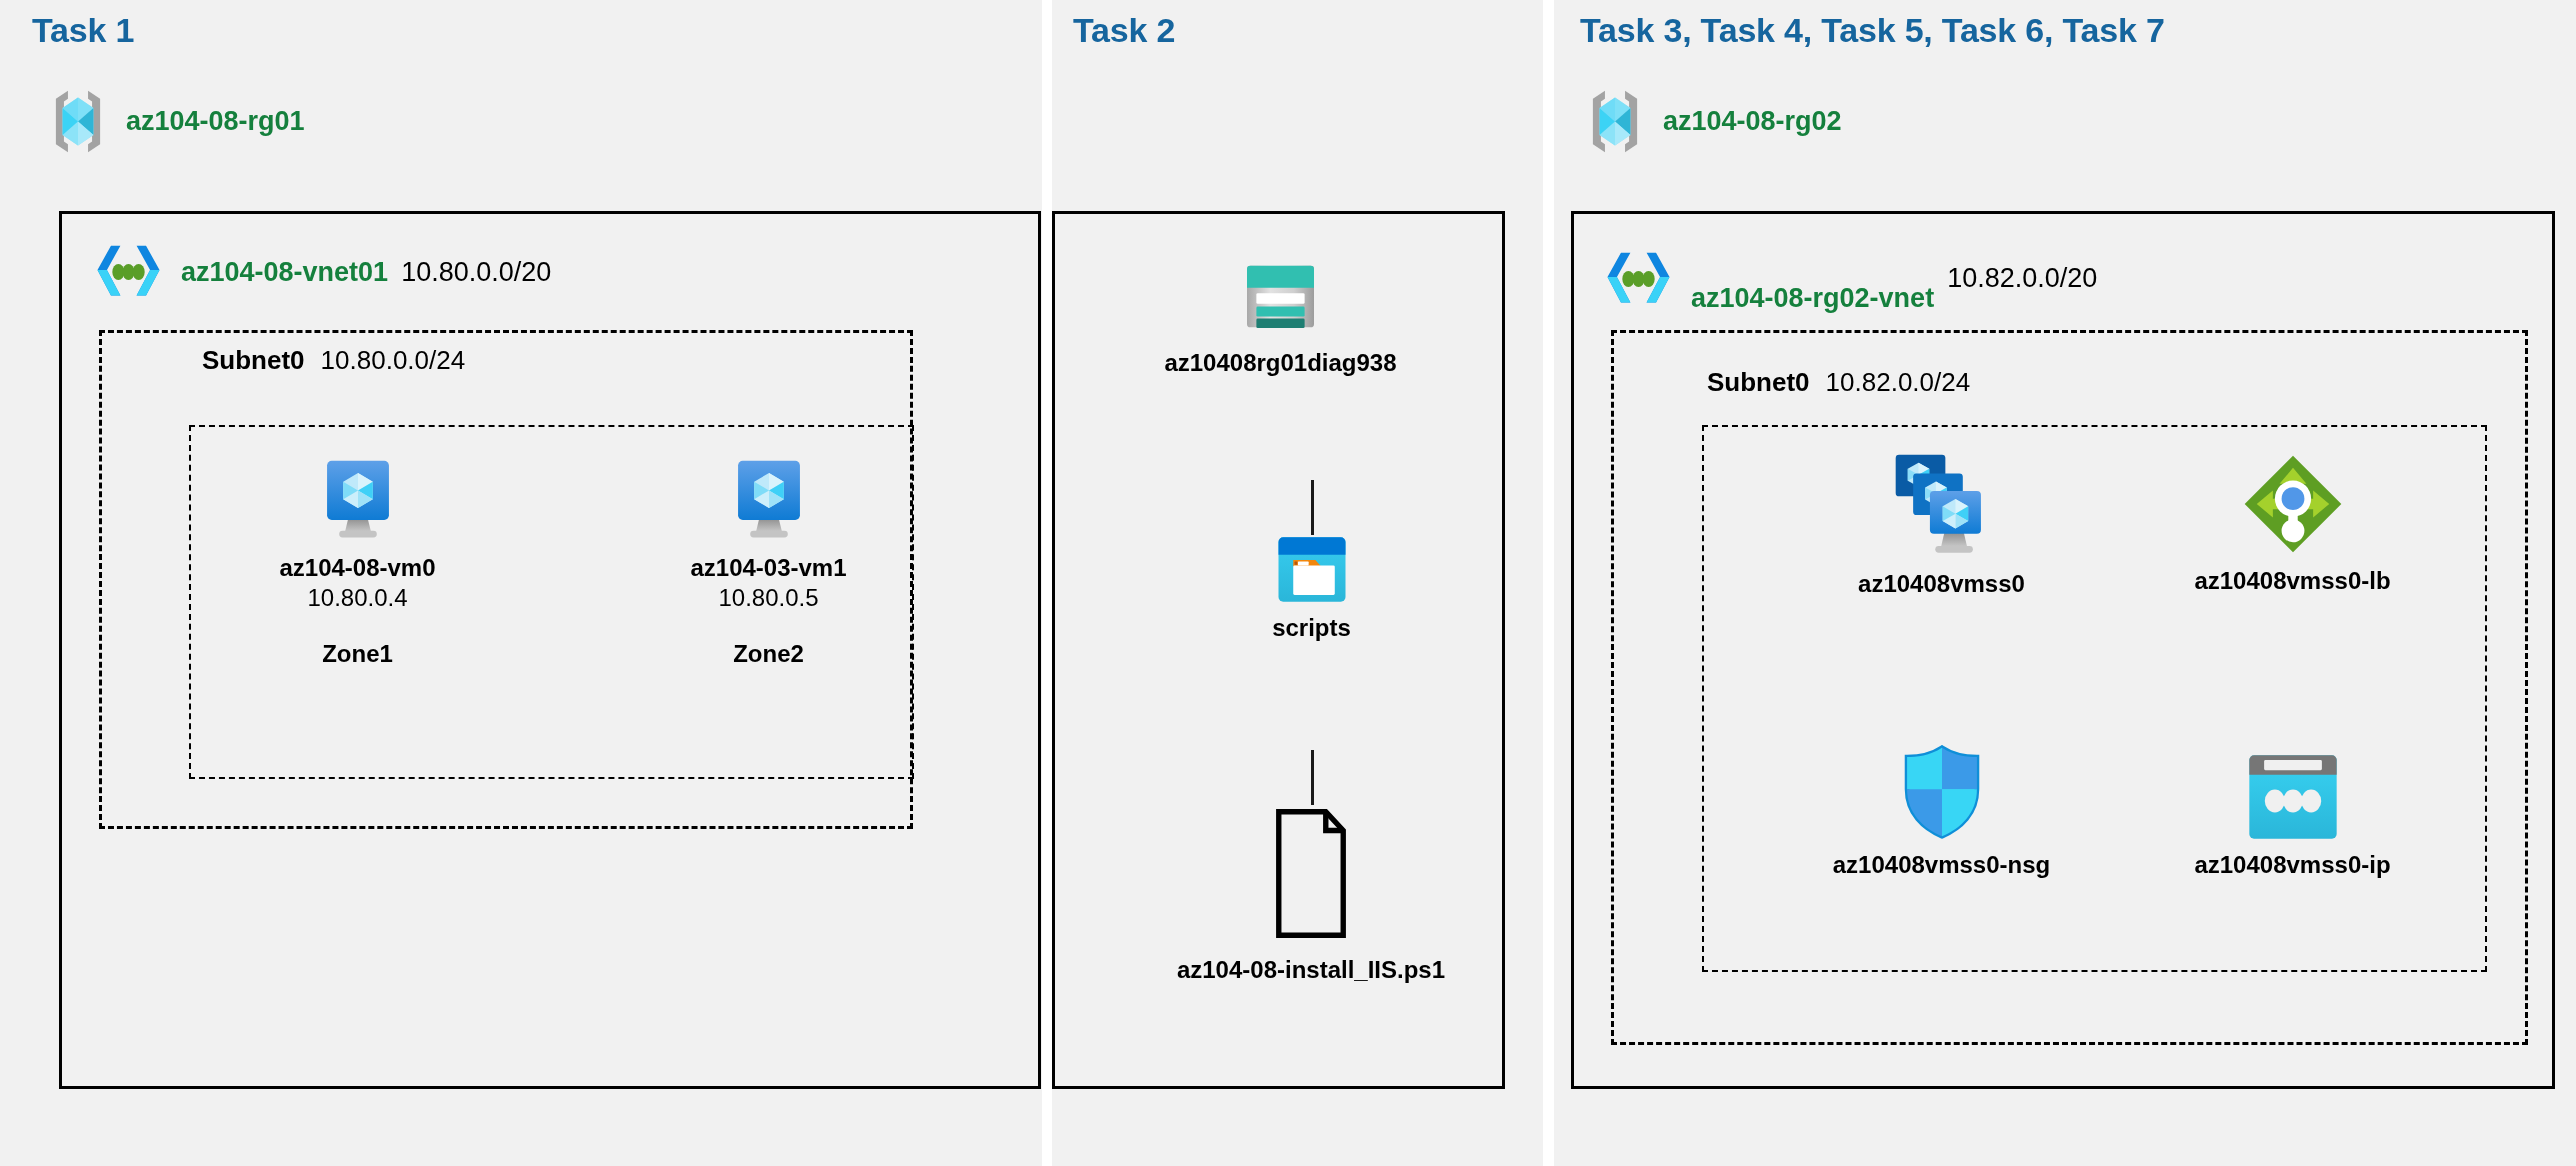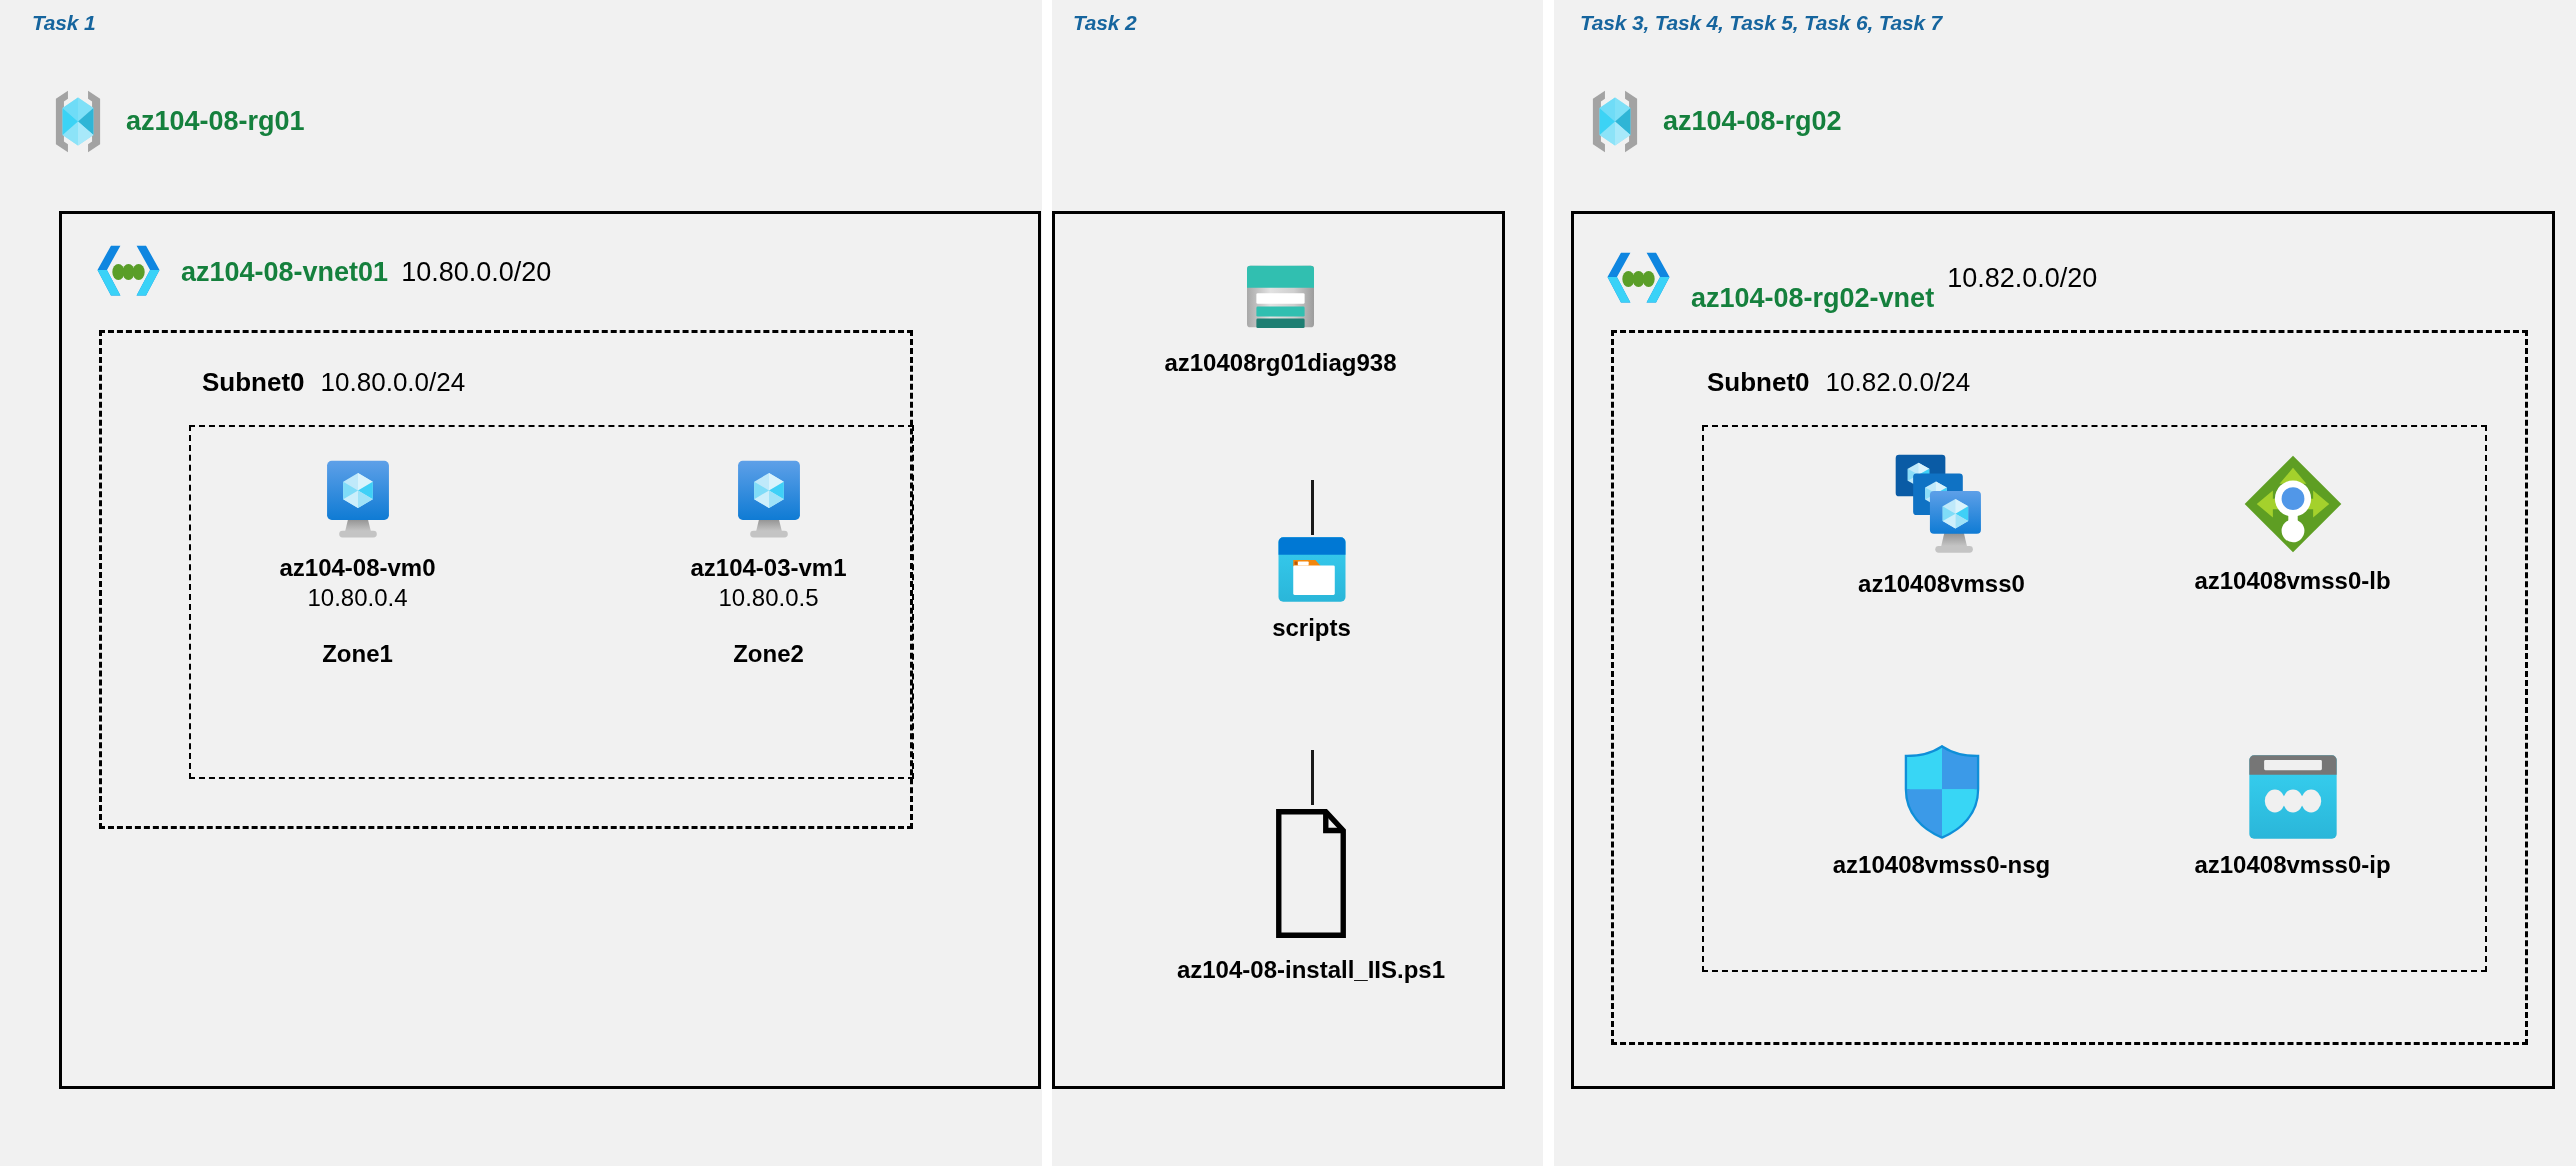--- a/index.html
+++ b/index.html
@@ -8,24 +8,23 @@
     background:#ffffff;
     font-family:"Liberation Sans", sans-serif;
     position:relative;
     overflow:hidden;
   }
   .panel{position:absolute;background:#f1f1f1;}
   .task-label{
     position:absolute;
     color:#16659e;
     font-weight:bold;
-    font-size:21px;
+    font-size:34px;
     letter-spacing:-0.2px;
     white-space:nowrap;
-    font-style:italic;
   }
   .solid-box{position:absolute;border:3.4px solid #000;box-sizing:border-box;}
   .dash-box{position:absolute;border:3.4px dashed #000;box-sizing:border-box;}
   .dash-box.thin{border-width:2.7px;}
   .hdr{position:absolute;display:flex;align-items:center;white-space:nowrap;}
   .hdr .nm{font-size:27px;font-weight:bold;color:#15803d;}
   .hdr .cidr{font-size:27px;font-weight:normal;color:#000;margin-left:13px;}
   .sub-hdr{position:absolute;white-space:nowrap;font-size:26px;color:#000;}
   .sub-hdr b{font-weight:bold;}
   .sub-hdr span{font-weight:normal;}
@@ -73,21 +72,21 @@
       <ellipse cx="48" cy="43" rx="9" ry="12" fill="#5a9e28"></ellipse>
       <ellipse cx="63" cy="43" rx="9" ry="12" fill="#5a9e28"></ellipse>
     </svg>
   </span>
   <span class="nm" style="margin-left:20px;">az104-08-vnet01</span>
   <span class="cidr">10.80.0.0/20</span>
 </div>
 
 <div class="dash-box" style="left:99px;top:330px;width:814px;height:499px;"></div>
 
-<div class="sub-hdr" style="left:202px;top:367px;">
+<div class="sub-hdr" style="left:202px;top:345px;">
   <b>Subnet0</b>
   <span style="margin-left:8.8px;">10.80.0.0/24</span>
 </div>
 
 <div class="dash-box thin" style="left:189px;top:425px;width:725px;height:354px;"></div>
 
 <div class="node" style="left:270px;top:458px;width:175px;">
   <span>
     <svg width="78" height="85" viewBox="0 0 116 126">
       <defs>

